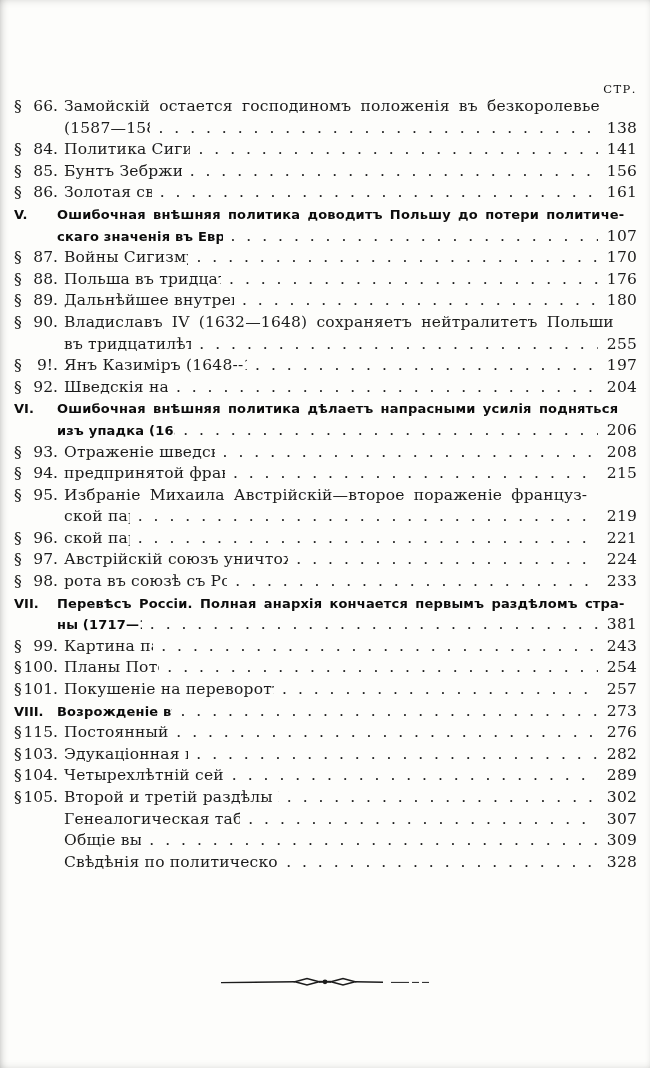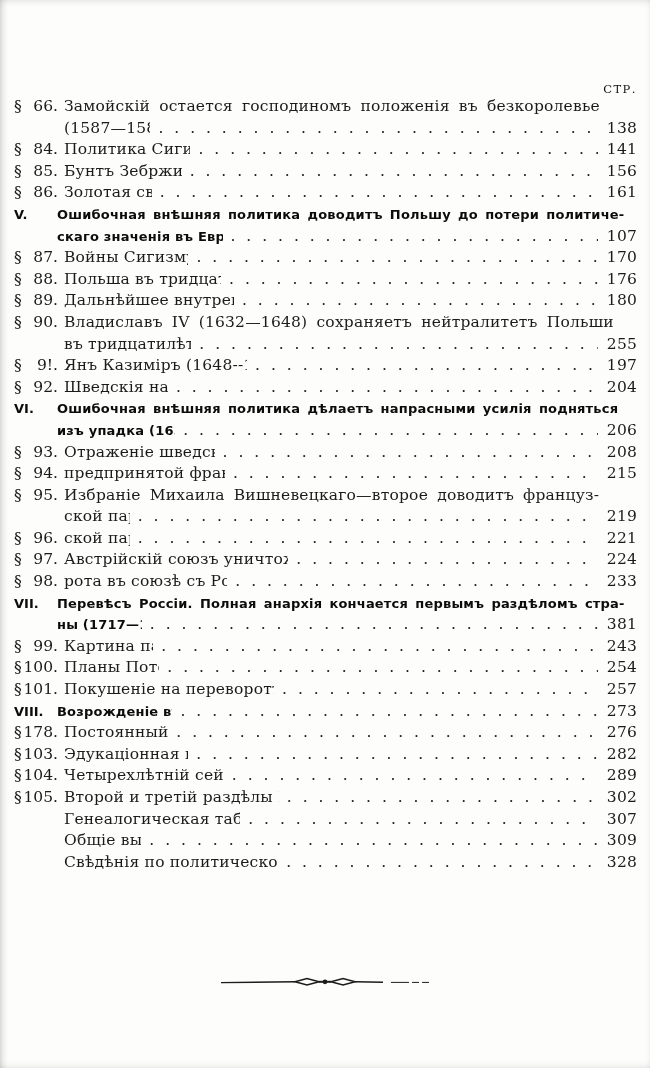--- a/index.html
+++ b/index.html
@@ -244,21 +244,21 @@
           </div>
         </span>
     </div>
       <div class="entry para">
       <span class="marker">
         <span class="sign">§</span>
         <span class="num">95.</span>
       </span>
       <span class="body">
           <div class="line fill">
-            <span class="txt">Избраніе Михаила Вишневецкаго—второе доводитъ француз-</span>
+            <span class="txt">Избраніе Михаила Австрійскій—второе пораженіе француз-</span>
           </div>
           <div class="line">
             <span class="txt">ской партіи</span>
             <span class="dots"></span>
             <span class="pg">219</span>
           </div>
         </span>
     </div>
       <div class="entry para">
       <span class="marker">
@@ -363,21 +363,21 @@
           <div class="line">
             <span class="txt">Возрожденіе въ упадкѣ.</span>
             <span class="dots"></span>
             <span class="pg">273</span>
           </div>
         </span>
     </div>
       <div class="entry para">
       <span class="marker">
         <span class="sign">§</span>
-        <span class="num">178.</span>
+        <span class="num">115.</span>
       </span>
       <span class="body">
           <div class="line">
             <span class="txt">Постоянный совѣтъ.</span>
             <span class="dots"></span>
             <span class="pg">276</span>
           </div>
         </span>
     </div>
       <div class="entry para">

